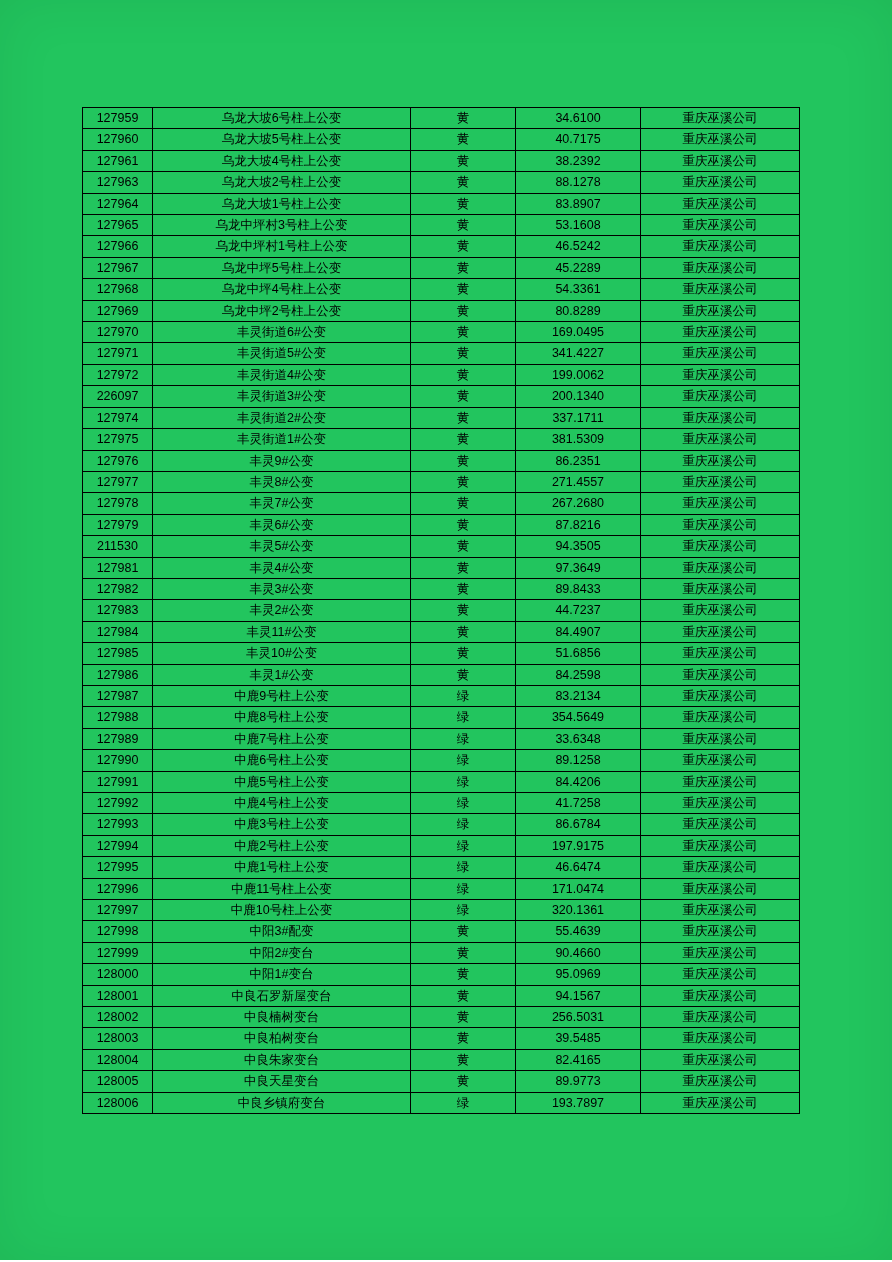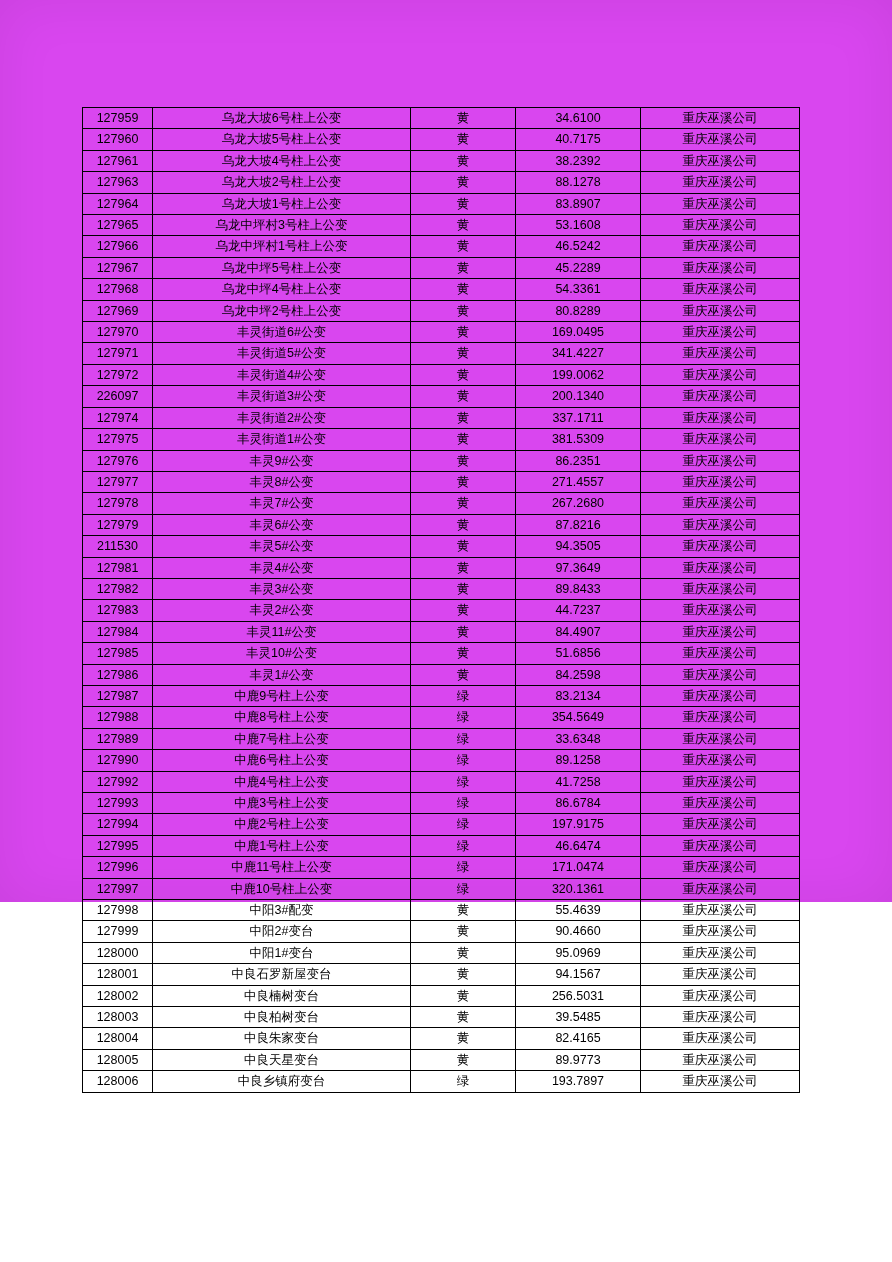--- a/index.html
+++ b/index.html
@@ -13,22 +13,22 @@
     font-family: "Liberation Sans", "DejaVu Sans", sans-serif;
     color: #000;
     position: relative;
     overflow: hidden;
   }
   .page {
     position: absolute;
     left: 0;
     top: 0;
     width: 892px;
-    height: 902px;
-    background: #d946ef;
+    height: 1260px;
+    background: #22c55e;
     box-shadow: inset 0 0 55px rgba(0,0,0,0.07);
   }
   table.data-table {
     position: absolute;
     left: 82px;
     top: 107px;
     width: 717px;
     border-collapse: collapse;
     table-layout: fixed;
   }
@@ -274,20 +274,27 @@
           <td>重庆巫溪公司</td>
         </tr>
         <tr>
           <td>127990</td>
           <td>中鹿6号柱上公变</td>
           <td>绿</td>
           <td>89.1258</td>
           <td>重庆巫溪公司</td>
         </tr>
         <tr>
+          <td>127991</td>
+          <td>中鹿5号柱上公变</td>
+          <td>绿</td>
+          <td>84.4206</td>
+          <td>重庆巫溪公司</td>
+        </tr>
+        <tr>
           <td>127992</td>
           <td>中鹿4号柱上公变</td>
           <td>绿</td>
           <td>41.7258</td>
           <td>重庆巫溪公司</td>
         </tr>
         <tr>
           <td>127993</td>
           <td>中鹿3号柱上公变</td>
           <td>绿</td>

